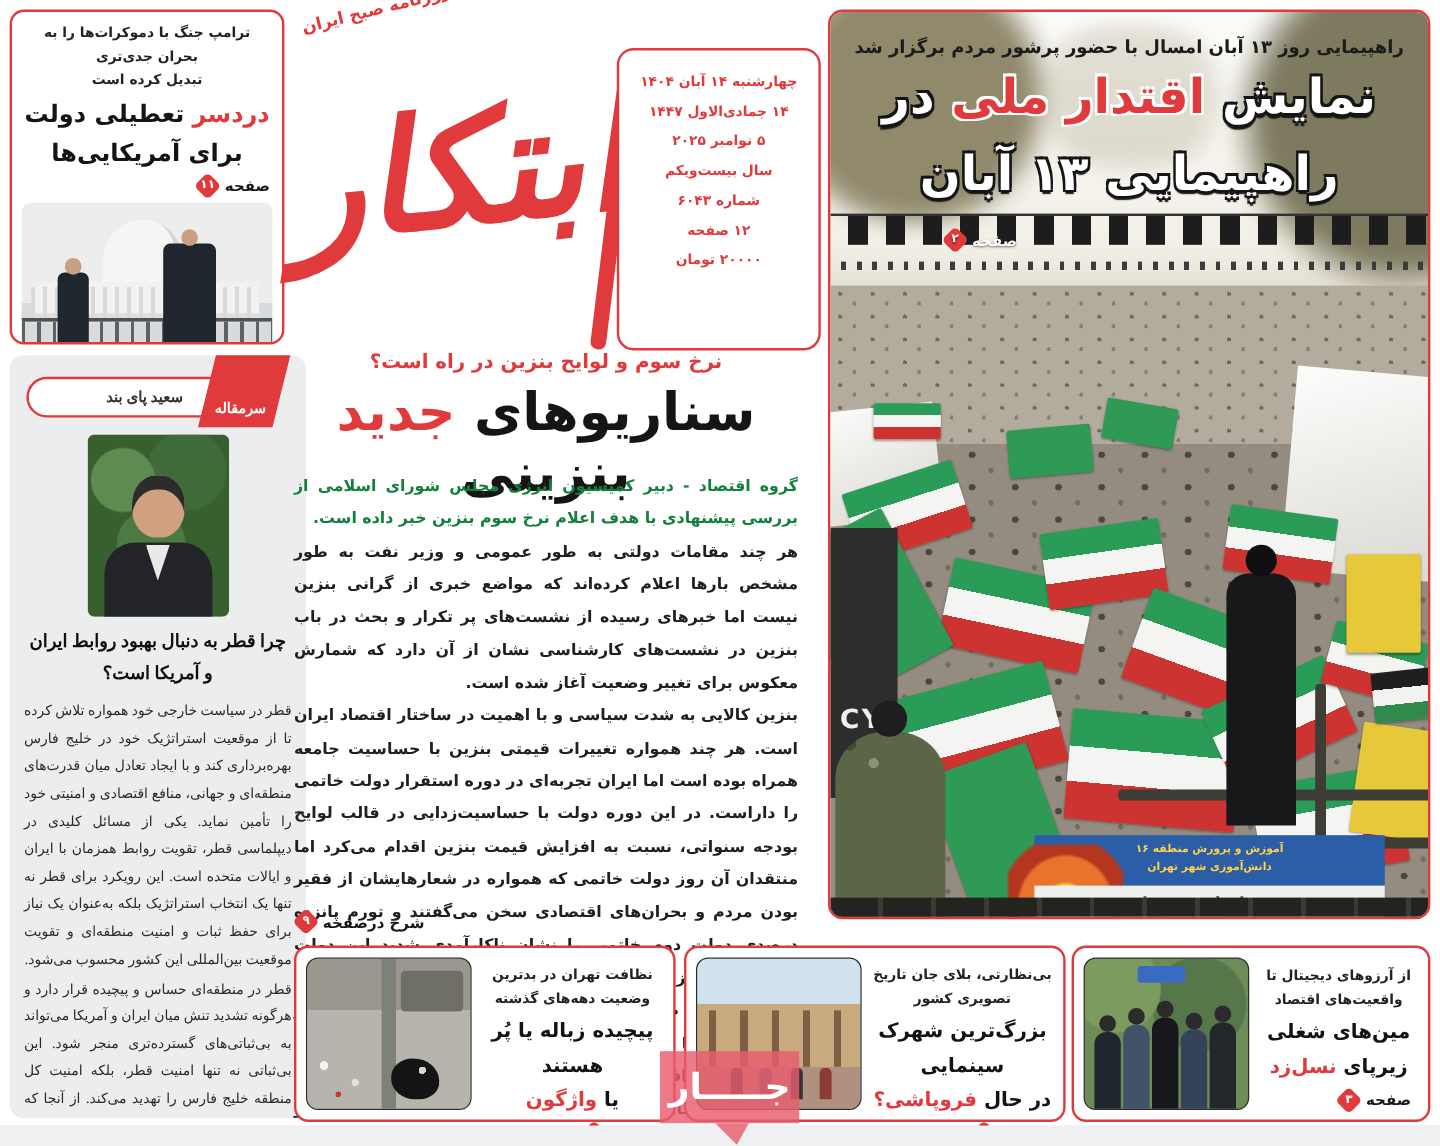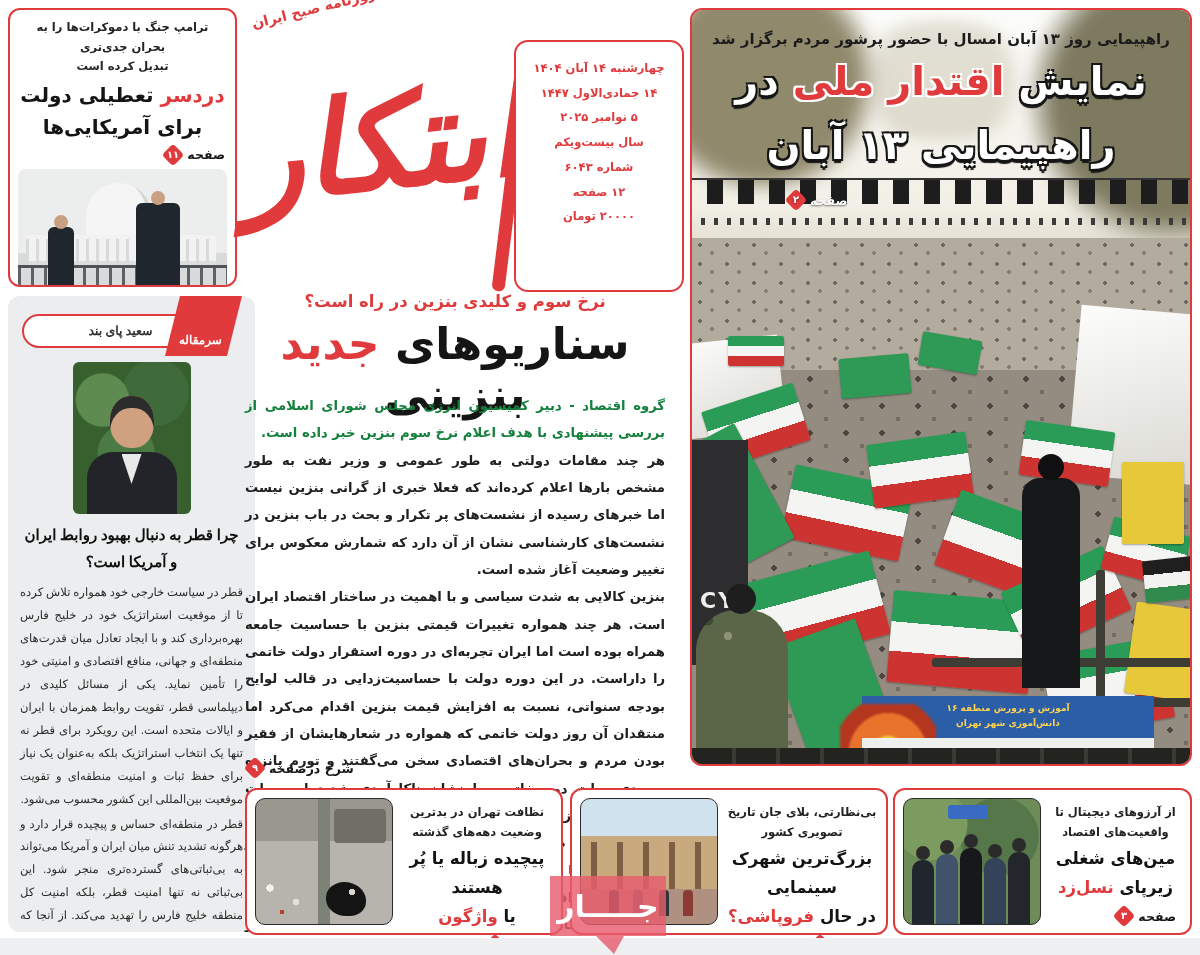--- a/index.html
+++ b/index.html
@@ -244,25 +244,25 @@
       <div>آموزش و پرورش منطقه ۱۶</div>
       <div>دانش‌آموزی شهر تهران</div>
     </div>
     <div class="fire"></div>
     <div class="white-strip">
         <b>دبیرستان اندیشه شاهد</b>
       </div>
     <div class="rail"></div>
   </div>
 
-  <div class="main-kick">نرخ سوم و کلیدی بنزین در راه است؟</div>
+  <div class="main-kick">نرخ سوم و لوایح بنزین در راه است؟</div>
   <div class="main-hl"><span>سناریوهای </span><span class="red">جدید</span><span> بنزینی</span></div>
   <div class="main-body">
     <p class="lead">گروه اقتصاد - دبیر کمیسیون انرژی مجلس شورای اسلامی از بررسی پیشنهادی با هدف اعلام نرخ سوم بنزین خبر داده است.</p>
-    <p>هر چند مقامات دولتی به طور عمومی و وزیر نفت به طور مشخص بارها اعلام کرده‌اند که فعلا خبری از گرانی بنزین نیست اما خبرهای رسیده از نشست‌های پر تکرار و بحث در باب بنزین در نشست‌های کارشناسی نشان از آن دارد که شمارش معکوس برای تغییر وضعیت آغاز شده است.</p>
+    <p>هر چند مقامات دولتی به طور عمومی و وزیر نفت به طور مشخص بارها اعلام کرده‌اند که مواضع خبری از گرانی بنزین نیست اما خبرهای رسیده از نشست‌های پر تکرار و بحث در باب بنزین در نشست‌های کارشناسی نشان از آن دارد که شمارش معکوس برای تغییر وضعیت آغاز شده است.</p>
     <p>بنزین کالایی به شدت سیاسی و با اهمیت در ساختار اقتصاد ایران است. هر چند همواره تغییرات قیمتی بنزین با حساسیت جامعه همراه بوده است اما ایران تجربه‌ای در دوره استقرار دولت خاتمی را داراست. در این دوره دولت با حساسیت‌زدایی در قالب لوایح بودجه سنواتی، نسبت به افزایش قیمت بنزین اقدام می‌کرد اما منتقدان آن روز دولت خاتمی که همواره در شعارهایشان از فقیر بودن مردم و بحران‌های اقتصادی سخن می‌گفتند و تورم پانزده درصدی دولت دوم خاتمی را نشان ناکارآمدی شدید این دولت می‌دانستند، افزایش قیمت بنزین را عامل مهم رشد تورم قلمداد کرده و با ارائه طرحی در مجلس با عنوان طرح تثبیت قیمت‌ها در صدد بر آمدند تا مانع از افزایش نرخ تورم شوند.</p>
     <p>روند حاکم بر افزایش قیمت بنزین دچار اختلالی جدی شد و سه سال بعد طراحان این طرح، یعنی الیاس نادران و احمد توکلی و محمد خوش‌چهره از مواضع خود عقب نشستند و در زمانی که دیگر دولت محمود احمدی‌نژاد در ساختمان ریاست جمهوری مستقر بود از ضرورت افزایش قیمت بنزین سخن می‌گفتند. سه سال بعد از عیدی مجلس هفتم به مردم در قالب تثبیت قیمت حامل‌های انرژی و بنزین، این ماده سوختی سهمیه‌بندی شد. سهمیه‌ای که همچنان پابرجاست اما نه سهمیه‌بندی و نه حتی افزایش قیمت بنزین در مقاطعی، هیچ کدام نتوانستند بحران بنزین را تخفیف دهند خصوصا آن که در زمان هدفمندی یارانه‌ها قیمت بنزین به طور تقریبی با قیمت فوب خلیج فارس، طبق پیش‌بینی‌های صورت گرفته تطابق پیدا کرد اما حرکت افزایشی دلار سبب شد این تطابق بار دیگر از دست برود.</p>
   </div>
   <div class="pg main-foot">
     <span>شرح درصفحه</span>
     <span class="dia">
         <b>۹</b>
       </span>
   </div>
 
@@ -310,21 +310,21 @@
     </div>
     <div class="bphoto ph-cinema">
       <div class="wins"></div>
       <div class="p1"></div>
       <div class="p2"></div>
       <div class="p3"></div>
       <div class="p4"></div>
     </div>
   </div>
 
-  <div class="rbox bstory" style="left:893px;width:299px;">
+  <div class="rbox bstory" style="left:893px;width:299px;align-items:center;">
     <div class="txt">
       <div class="kick">
         <div>از آرزوهای دیجیتال تا</div>
         <div>واقعیت‌های اقتصاد</div>
       </div>
       <div class="hl">
         <div>مین‌های شغلی</div>
         <div><span>زیرپای </span><span class="red">نسل‌زد</span></div>
       </div>
       <div class="pg">

